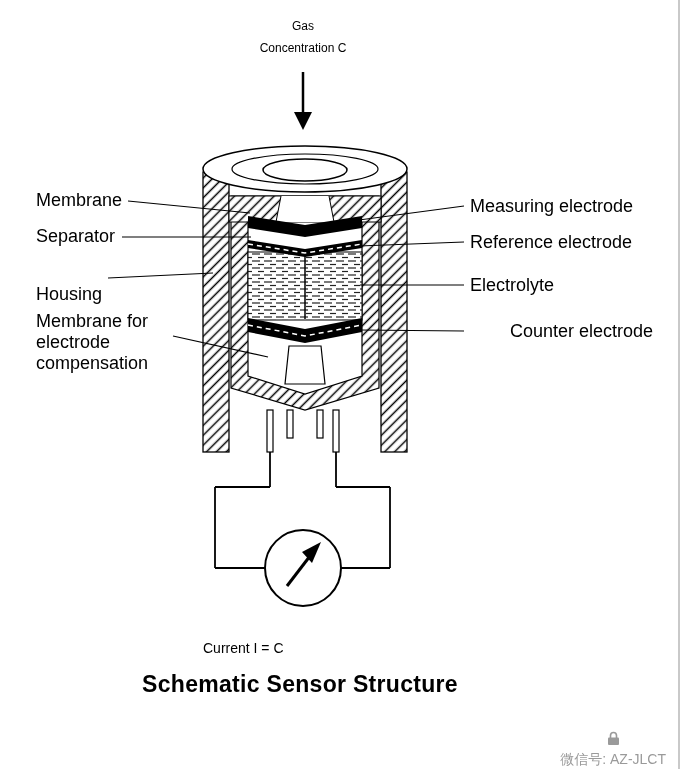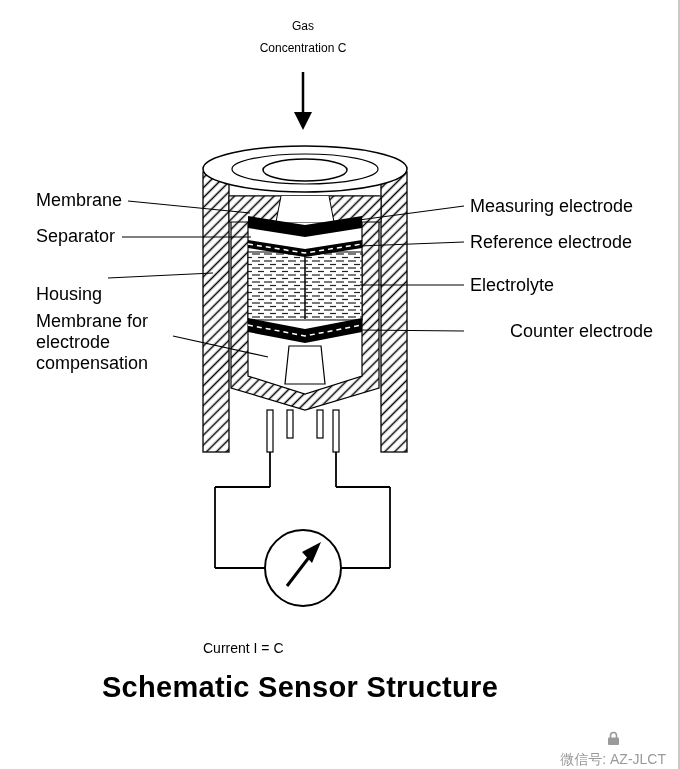--- a/index.html
+++ b/index.html
@@ -21,21 +21,21 @@
   #lbl-left-3 { left:36px; top:311px; width:126px; }
 
   #lbl-right-0 { left:470px; top:196px; }
   #lbl-right-1 { left:470px; top:232px; }
   #lbl-right-2 { left:470px; top:275px; }
   #lbl-right-3 { left:470px; top:321px;margin-left:40px; }
 
   .meter-label { position:absolute; left:203px; top:640px; width:200px; 
                  font-size:14px; }
   .caption { position:absolute; left:40px; top:671px; width:520px; text-align:center;
-             font-size:29px; font-weight:bold; letter-spacing:0.3px; }
+             font-size:23px; font-weight:bold; letter-spacing:0.3px; }
   .watermark { position:absolute; right:12px; top:731px; display:flex; align-items:center;
                gap:5px; color:#9a9a9a; font-size:14px;flex-direction:column; }
 </style>
 </head>
 <body>
 
 <div class="canvas">
 
   <svg class="diagram" width="680" height="769" viewBox="0 0 680 769">
     <defs>

